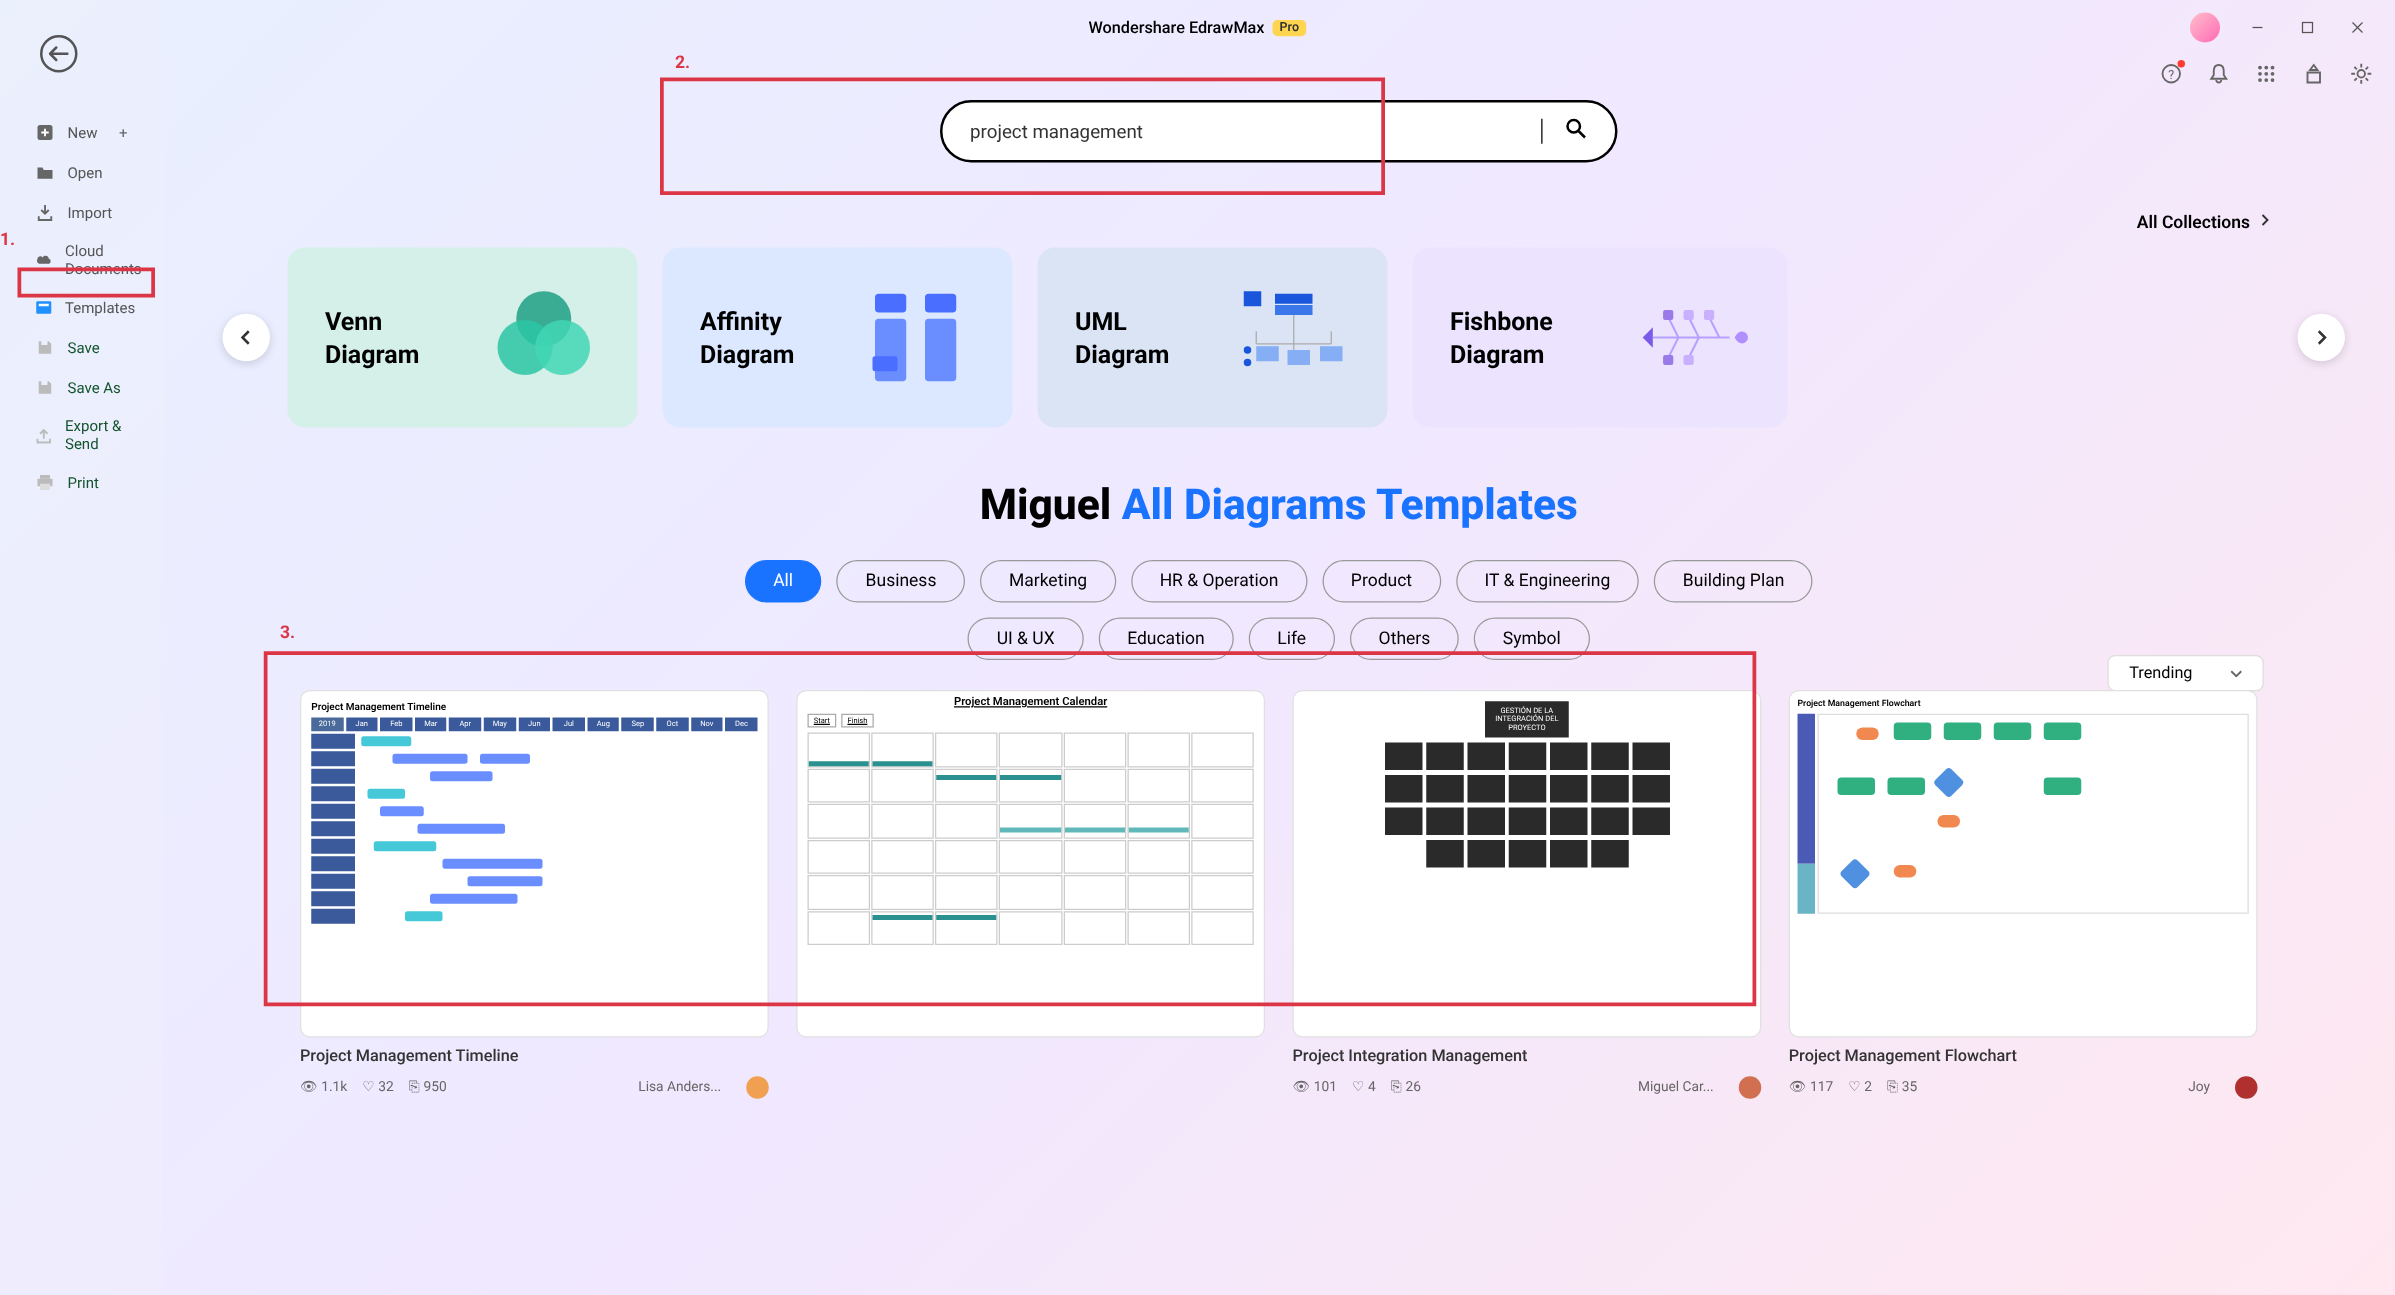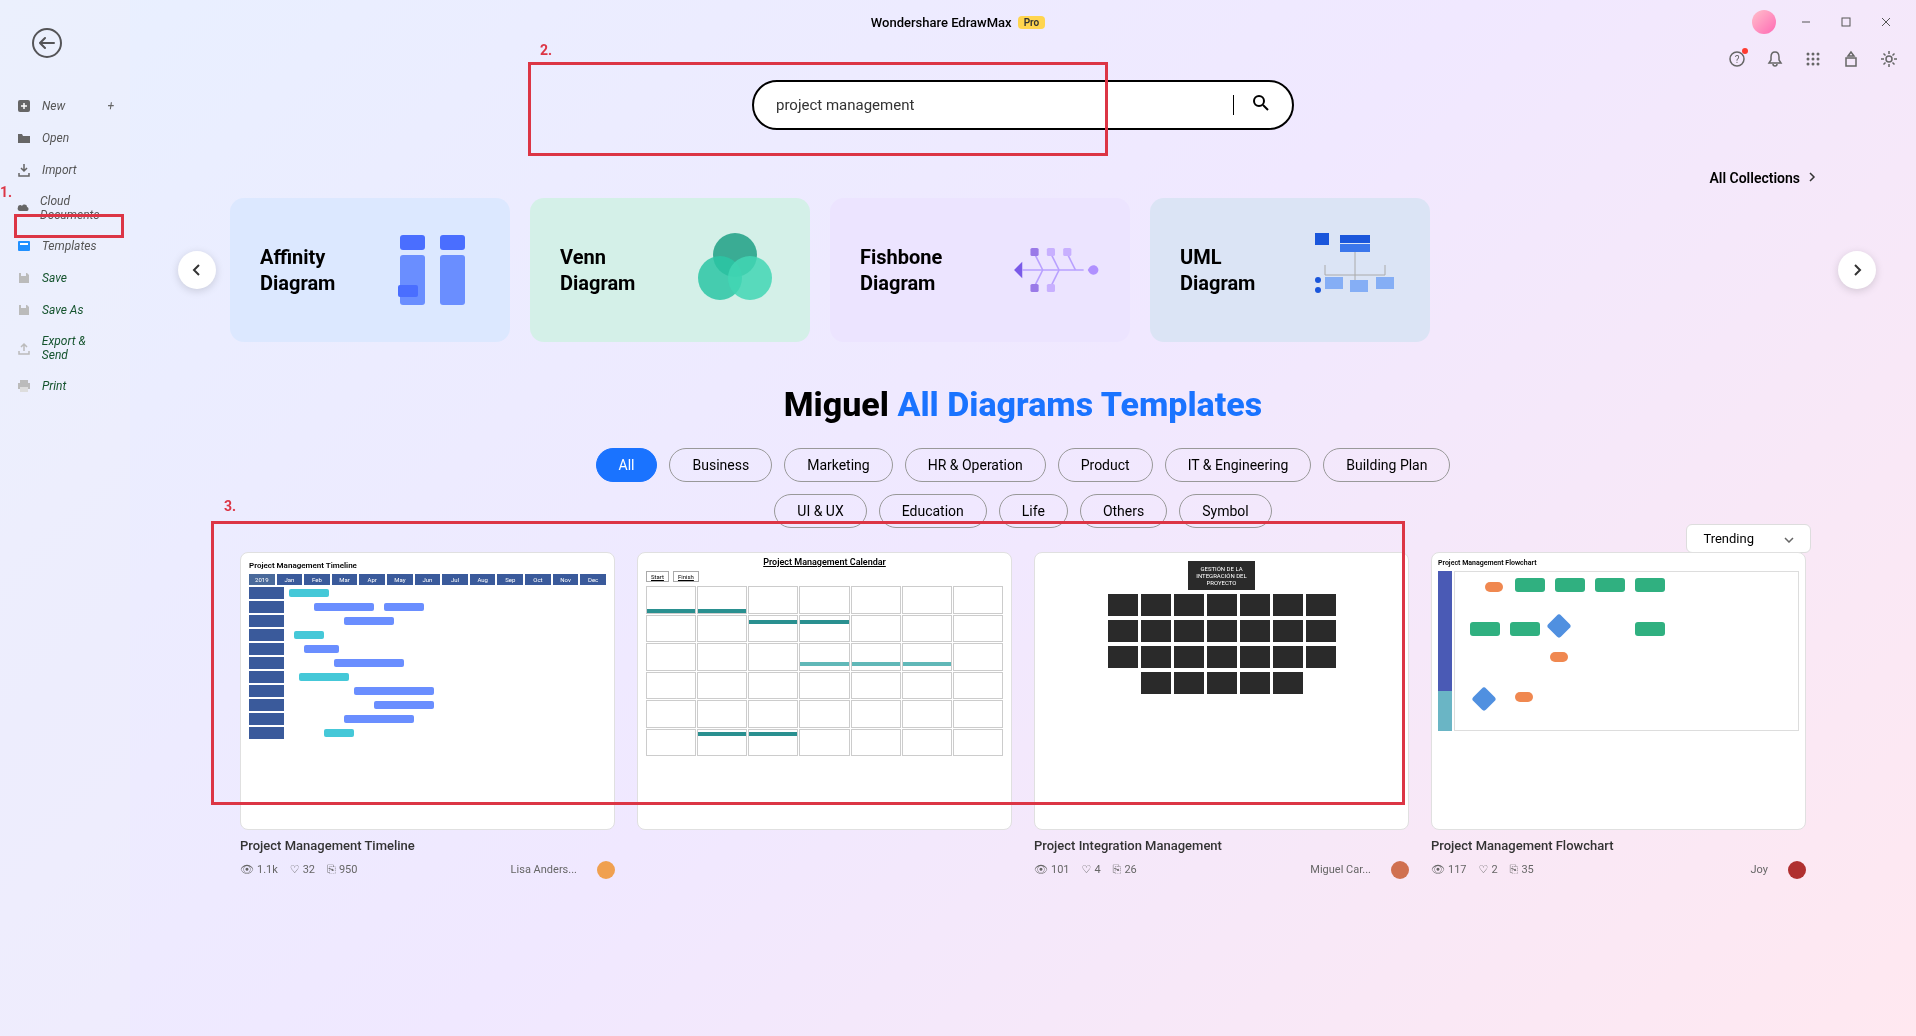--- a/index.html
+++ b/index.html
@@ -101,25 +101,24 @@
       border-radius: 50%;
       display: flex;
       align-items: center;
       justify-content: center;
       cursor: pointer;
     }
     .sidebar-item {
       display: flex;
       align-items: center;
       gap: 10px;
-      padding: 8px 16px;
+      padding: 8px 28px;
       font-size: 12px;
       color: #555;
       cursor: pointer;
-      font-style: italic;
     }
     .sidebar-item.disabled { color: #14532d; }
     .sidebar-item .sb-icon {
       width: 16px;
       height: 16px;
       display: flex;
       align-items: center;
       justify-content: center;
     }
     .new-plus {
@@ -592,79 +591,79 @@
           <path d="M2 2 L6 6 L2 10" stroke="#333" fill="none" stroke-width="1.5"></path>
         </svg></span>
   </div>
 
   <div class="carousel">
     <div class="carousel-nav left">
       <svg width="10" height="14" viewBox="0 0 10 14">
           <path d="M7 2 L2 7 L7 12" stroke="#333" fill="none" stroke-width="2"></path>
         </svg>
     </div>
+    <div class="category-card venn">
+      <h3>Venn Diagram</h3>
+      <div class="category-icon">
+        <svg width="90" height="80" viewBox="0 0 90 80">
+            <circle cx="45" cy="25" r="22" fill="#1fa085" opacity="0.85"></circle>
+            <circle cx="30" cy="48" r="22" fill="#2cc6a4" opacity="0.85"></circle>
+            <circle cx="60" cy="48" r="22" fill="#42d6b4" opacity="0.85"></circle>
+          </svg>
+      </div>
+    </div>
     <div class="category-card affinity">
       <h3>Affinity Diagram</h3>
       <div class="category-icon">
         <svg width="90" height="80" viewBox="0 0 90 80">
             <rect x="10" y="5" width="25" height="15" rx="3" fill="#4a6eff"></rect>
             <rect x="50" y="5" width="25" height="15" rx="3" fill="#4a6eff"></rect>
             <rect x="10" y="25" width="25" height="50" rx="3" fill="#6a8eff"></rect>
             <rect x="50" y="25" width="25" height="50" rx="3" fill="#6a8eff"></rect>
             <rect x="8" y="55" width="20" height="12" rx="2" fill="#4a6eff"></rect>
           </svg>
       </div>
     </div>
-    <div class="category-card venn">
-      <h3>Venn Diagram</h3>
+    <div class="category-card uml">
+      <h3>UML Diagram</h3>
       <div class="category-icon">
         <svg width="90" height="80" viewBox="0 0 90 80">
-            <circle cx="45" cy="25" r="22" fill="#1fa085" opacity="0.85"></circle>
-            <circle cx="30" cy="48" r="22" fill="#2cc6a4" opacity="0.85"></circle>
-            <circle cx="60" cy="48" r="22" fill="#42d6b4" opacity="0.85"></circle>
+            <rect x="5" y="3" width="14" height="12" fill="#1a56db"></rect>
+            <rect x="30" y="5" width="30" height="8" fill="#1a56db"></rect>
+            <rect x="30" y="14" width="30" height="8" fill="#3b76eb"></rect>
+            <line x1="45" y1="22" x2="45" y2="35" stroke="#aaa"></line>
+            <line x1="15" y1="45" x2="75" y2="45" stroke="#aaa"></line>
+            <line x1="15" y1="35" x2="15" y2="45" stroke="#aaa"></line>
+            <line x1="75" y1="35" x2="75" y2="45" stroke="#aaa"></line>
+            <line x1="45" y1="35" x2="45" y2="50" stroke="#aaa"></line>
+            <circle cx="8" cy="50" r="3" fill="#1a56db"></circle>
+            <circle cx="8" cy="60" r="3" fill="#1a56db"></circle>
+            <rect x="15" y="47" width="18" height="12" fill="#85aef5"></rect>
+            <rect x="40" y="50" width="18" height="12" fill="#85aef5"></rect>
+            <rect x="66" y="47" width="18" height="12" fill="#85aef5"></rect>
           </svg>
       </div>
     </div>
     <div class="category-card fishbone">
       <h3>Fishbone Diagram</h3>
       <div class="category-icon">
         <svg width="110" height="70" viewBox="0 0 110 70">
             <path d="M5 35 L15 25 L15 45 Z" fill="#7a5ae8"></path>
             <line x1="15" y1="35" x2="90" y2="35" stroke="#b8a0ff" stroke-width="2"></line>
             <path d="M95 35 C100 25 108 30 108 35 C108 40 100 45 95 35" fill="#b090ff"></path>
             <line x1="30" y1="15" x2="40" y2="35" stroke="#b8a0ff" stroke-width="2"></line>
             <line x1="50" y1="15" x2="60" y2="35" stroke="#b8a0ff" stroke-width="2"></line>
             <line x1="70" y1="15" x2="80" y2="35" stroke="#b8a0ff" stroke-width="2"></line>
             <line x1="30" y1="55" x2="40" y2="35" stroke="#b8a0ff" stroke-width="2"></line>
             <line x1="50" y1="55" x2="60" y2="35" stroke="#b8a0ff" stroke-width="2"></line>
             <rect x="25" y="8" width="10" height="10" rx="2" fill="#9a7ae8"></rect>
             <rect x="45" y="8" width="10" height="10" rx="2" fill="#c8b0ff"></rect>
             <rect x="65" y="8" width="10" height="10" rx="2" fill="#c8b0ff"></rect>
             <rect x="25" y="52" width="10" height="10" rx="2" fill="#9a7ae8"></rect>
             <rect x="45" y="52" width="10" height="10" rx="2" fill="#c8b0ff"></rect>
-          </svg>
-      </div>
-    </div>
-    <div class="category-card uml">
-      <h3>UML Diagram</h3>
-      <div class="category-icon">
-        <svg width="90" height="80" viewBox="0 0 90 80">
-            <rect x="5" y="3" width="14" height="12" fill="#1a56db"></rect>
-            <rect x="30" y="5" width="30" height="8" fill="#1a56db"></rect>
-            <rect x="30" y="14" width="30" height="8" fill="#3b76eb"></rect>
-            <line x1="45" y1="22" x2="45" y2="35" stroke="#aaa"></line>
-            <line x1="15" y1="45" x2="75" y2="45" stroke="#aaa"></line>
-            <line x1="15" y1="35" x2="15" y2="45" stroke="#aaa"></line>
-            <line x1="75" y1="35" x2="75" y2="45" stroke="#aaa"></line>
-            <line x1="45" y1="35" x2="45" y2="50" stroke="#aaa"></line>
-            <circle cx="8" cy="50" r="3" fill="#1a56db"></circle>
-            <circle cx="8" cy="60" r="3" fill="#1a56db"></circle>
-            <rect x="15" y="47" width="18" height="12" fill="#85aef5"></rect>
-            <rect x="40" y="50" width="18" height="12" fill="#85aef5"></rect>
-            <rect x="66" y="47" width="18" height="12" fill="#85aef5"></rect>
           </svg>
       </div>
     </div>
     <div class="carousel-nav right">
       <svg width="10" height="14" viewBox="0 0 10 14">
           <path d="M3 2 L8 7 L3 12" stroke="#333" fill="none" stroke-width="2"></path>
         </svg>
     </div>
   </div>
 

